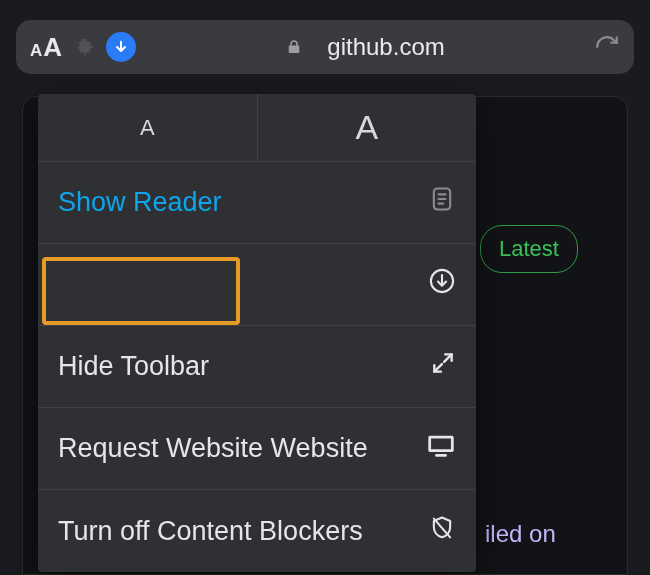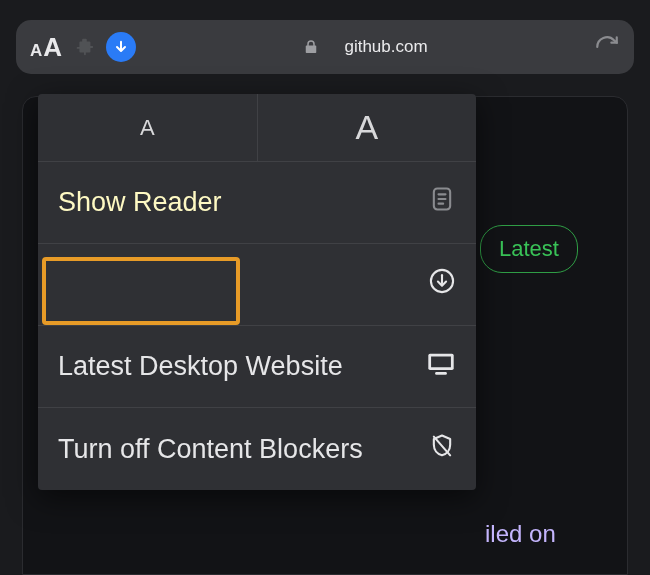--- a/index.html
+++ b/index.html
@@ -40,21 +40,21 @@
   .dl-badge {
     width: 30px; height: 30px;
     border-radius: 50%;
     background: #2a7bf6;
     display:flex; align-items:center; justify-content:center;
   }
   .url-center {
     flex: 1;
     display:flex; align-items:center; justify-content:center;
     gap: 24px;
-    font-size: 17px;
+    font-size: 24px;
     color: #eaeaec;
   }
   .lock-ico { color:#9d9ea2; display:flex; }
   .reload {
     color:#8b8c90;
     display:flex; align-items:center; justify-content:center;
   }
 
   
   .page-bg {
@@ -112,21 +112,21 @@
     height:82px;
     padding:0 20px;
     border-bottom:1px solid #404145;
     color:#e6e6e8;
     font-size:27px;
     gap:14px;
   }
   .row:last-child { border-bottom:none; }
   .row .spacer { flex:1; }
   .row .label { white-space:nowrap; }
-  .row.disabled { color:#fef9c3; }
+  .row.disabled { color:#0ea5e9; }
   .row svg { flex:none; }
 
   .highlight {
     position:absolute;
     border:4px solid #e79b27;
     border-radius:4px;
     pointer-events:none;
   }
 </style>
 </head>
@@ -191,23 +191,35 @@
     <span class="spacer"></span>
     <span>
       <svg width="28" height="28" viewBox="0 0 24 24" fill="none" stroke="#e6e6e8" stroke-width="1.8" stroke-linecap="round" stroke-linejoin="round">
           <circle cx="12" cy="12" r="9.5"></circle>
           <path d="M12 7v7"></path>
           <path d="M8.5 12.5L12 16l3.5-3.5"></path>
         </svg>
     </span>
   </div>
 
-
-  <div class="row">
-    <span class="label">Latest Desktop Website</span>
+  <div class="row">
+    <span class="label">Hide Toolbar</span>
+    <span class="spacer"></span>
+    <span>
+      <svg width="26" height="26" viewBox="0 0 24 24" fill="none" stroke="#e6e6e8" stroke-width="2.2" stroke-linecap="round" stroke-linejoin="round">
+          <path d="M14 4h6v6"></path>
+          <path d="M20 4l-7 7"></path>
+          <path d="M10 20H4v-6"></path>
+          <path d="M4 20l7-7"></path>
+        </svg>
+    </span>
+  </div>
+
+  <div class="row">
+    <span class="label">Request Website Website</span>
     <span class="spacer"></span>
     <span>
       <svg width="30" height="28" viewBox="0 0 26 24" fill="none" stroke="#e6e6e8" stroke-width="1.8" stroke-linecap="round">
           <rect x="2" y="4" width="22" height="14" rx="1.5" fill="#e6e6e8" stroke="none"></rect>
           <rect x="3.5" y="5.5" width="19" height="11" rx="0.5" fill="#2f3034"></rect>
           <path d="M9 21h8" stroke-width="2.2"></path>
         </svg>
     </span>
   </div>
 

